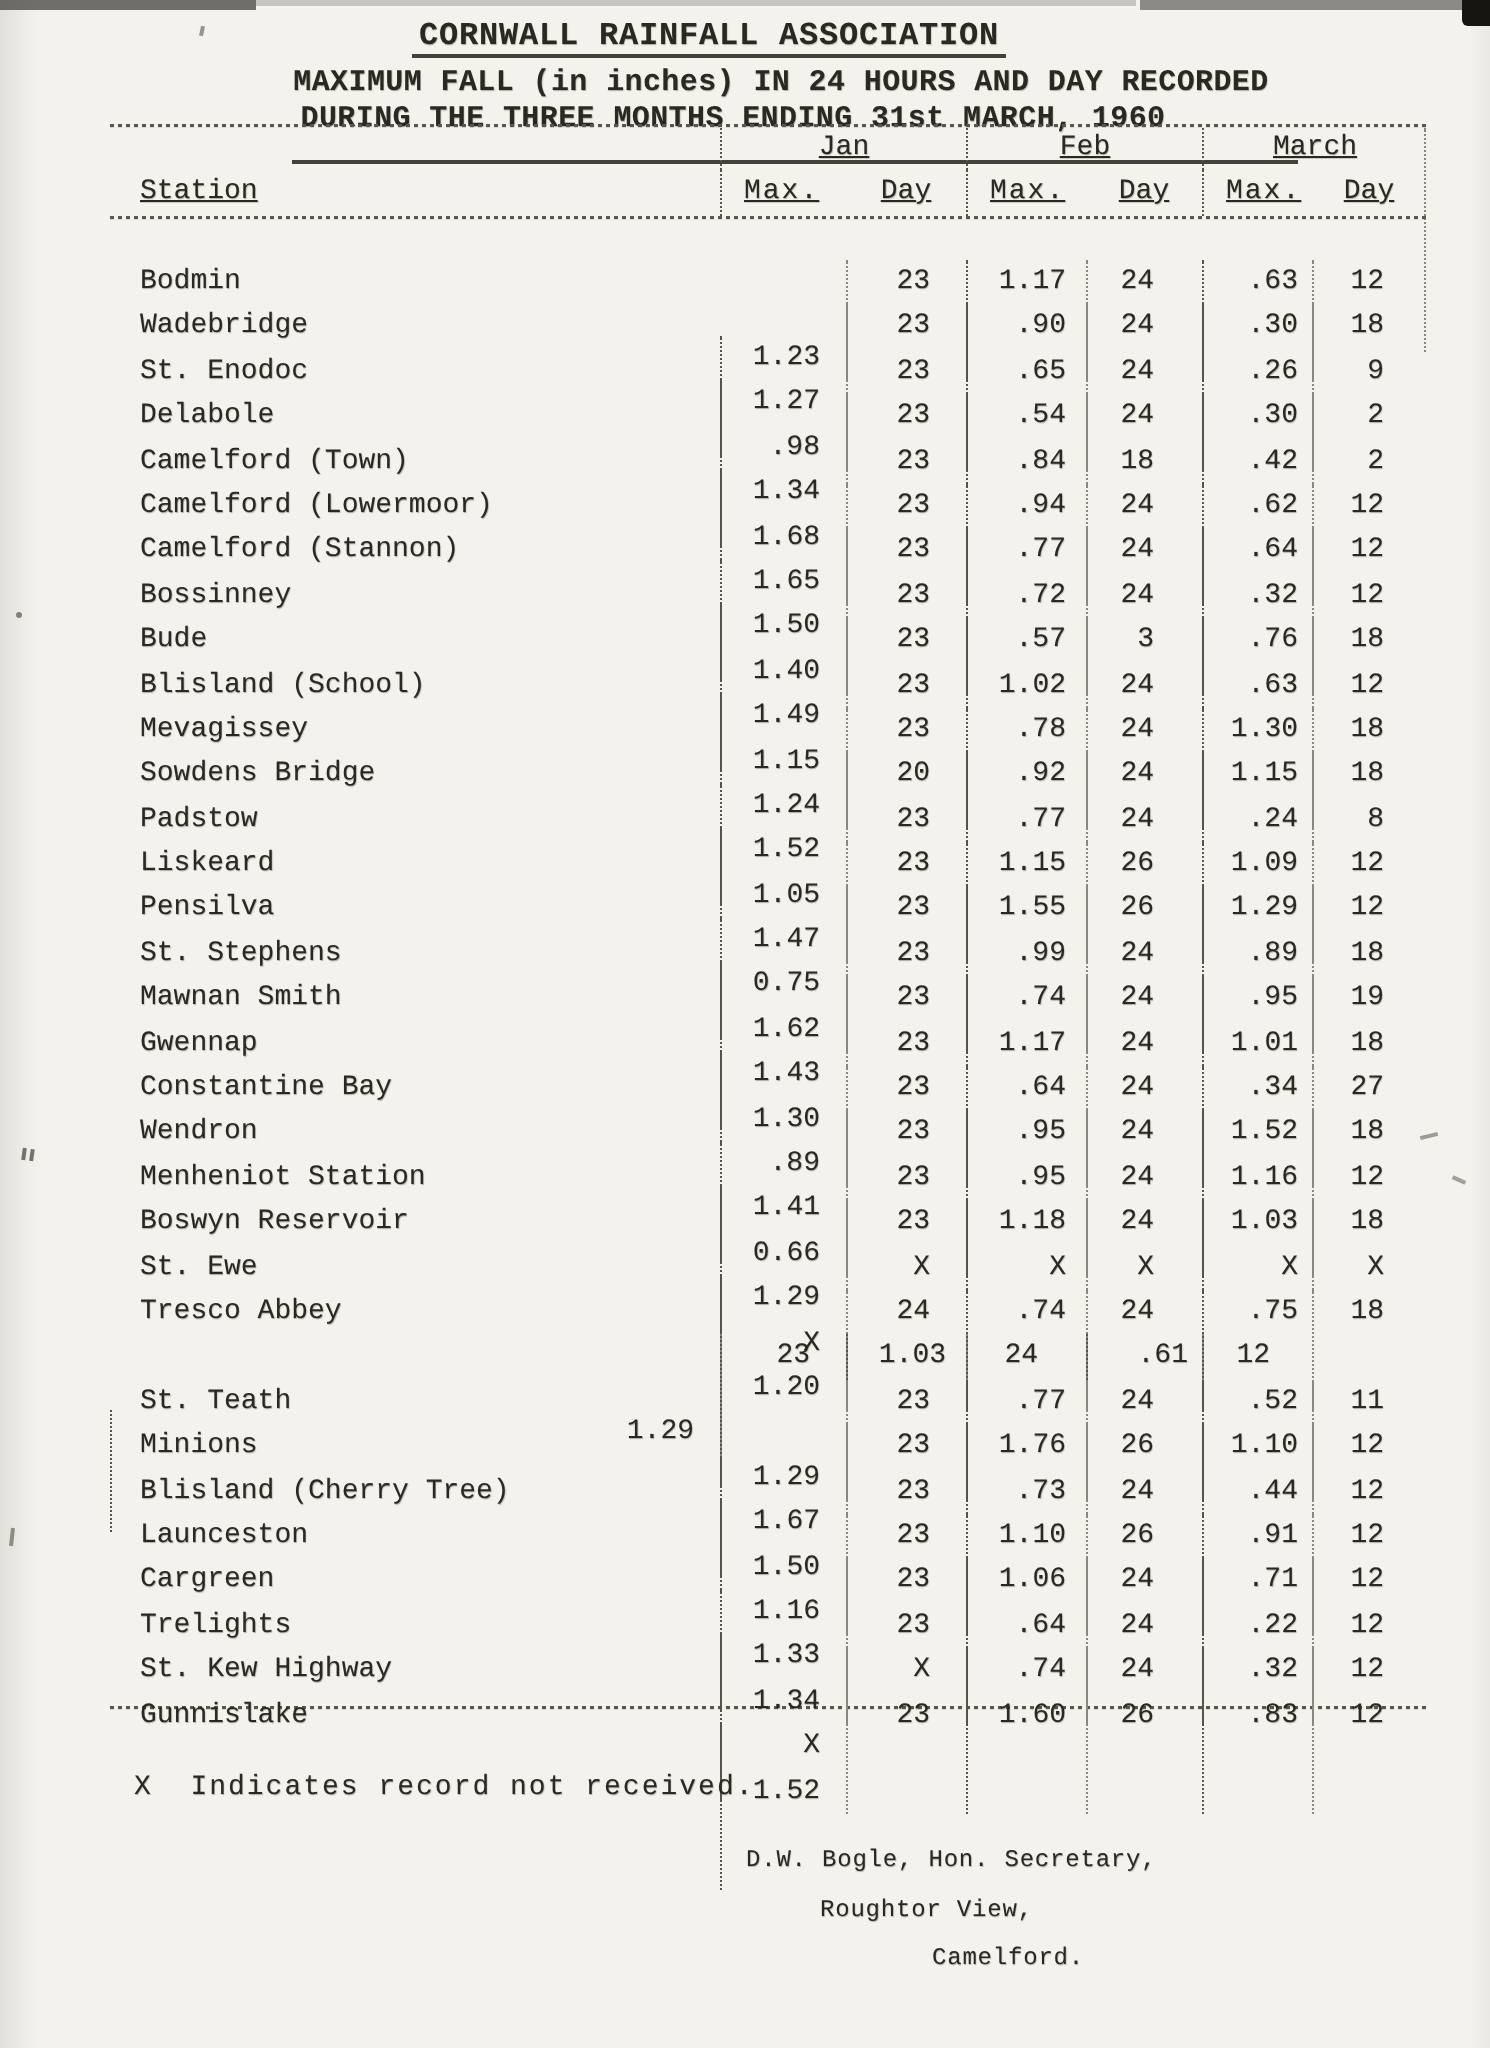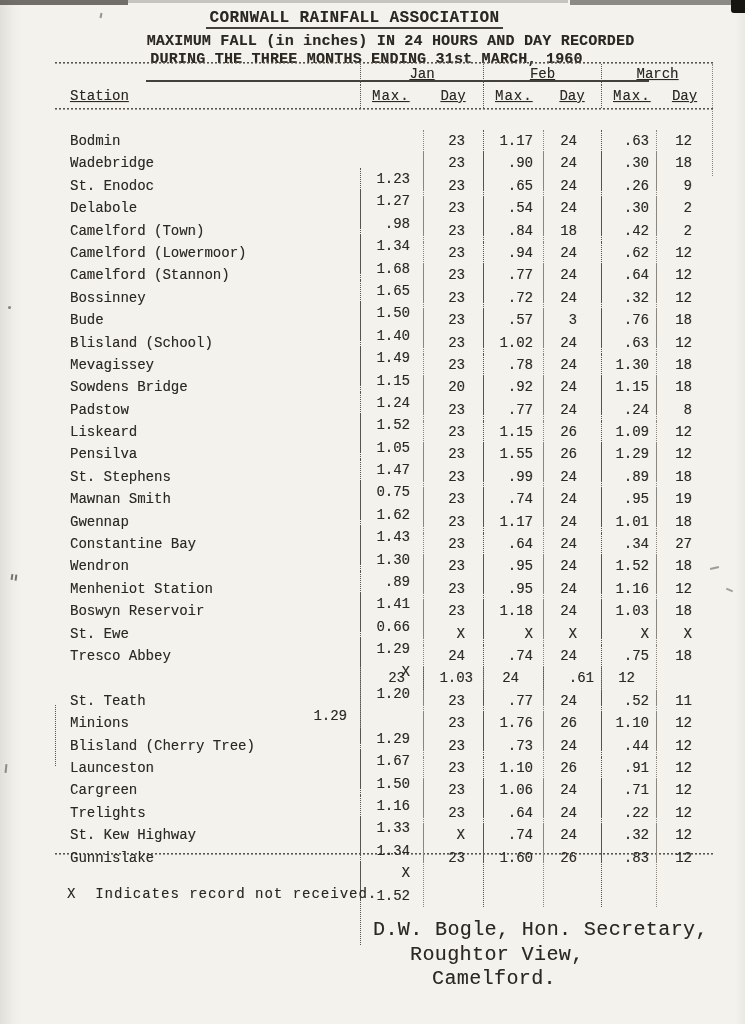--- a/index.html
+++ b/index.html
@@ -67,23 +67,23 @@
   .trow > div{height:100%;line-height:22.4px;white-space:nowrap;overflow:visible;}
   .c-station{padding-left:15px;}
   .c-max{border-left:1px dotted #57544c;text-align:right;}
   .c-day{border-left:1px dotted #8b877e;text-align:right;}
   .p-jm{padding-right:13px;margin-top:38px;} .p-jd{padding-right:18px;}
   .p-fm{padding-right:10px;} .p-fd{padding-right:24px;}
   .p-mm{padding-right:7px;}  .p-md{padding-right:21px;}
 
   
   .footnote{position:absolute;left:67px;top:886px;font-size:14px;letter-spacing:1px;white-space:pre;}
-  .signature{position:absolute;left:373px;top:918px;font-size:20px;line-height:24.5px;letter-spacing:.4px;}
+  .signature{position:absolute;left:373px;top:918px;font-size:12px;line-height:24.5px;letter-spacing:.4px;}
   .sig2{margin-left:37px;}
-  .sig3{margin-left:59px;}
+  .sig3{margin-left:93px;}
 </style>
 </head>
 <body>
 
 <div class="page ink">
 
   <div class="art a-top-left"></div>
   <div class="art a-top-mid"></div>
   <div class="art a-top-right"></div>
   <div class="art a-corner"></div>

